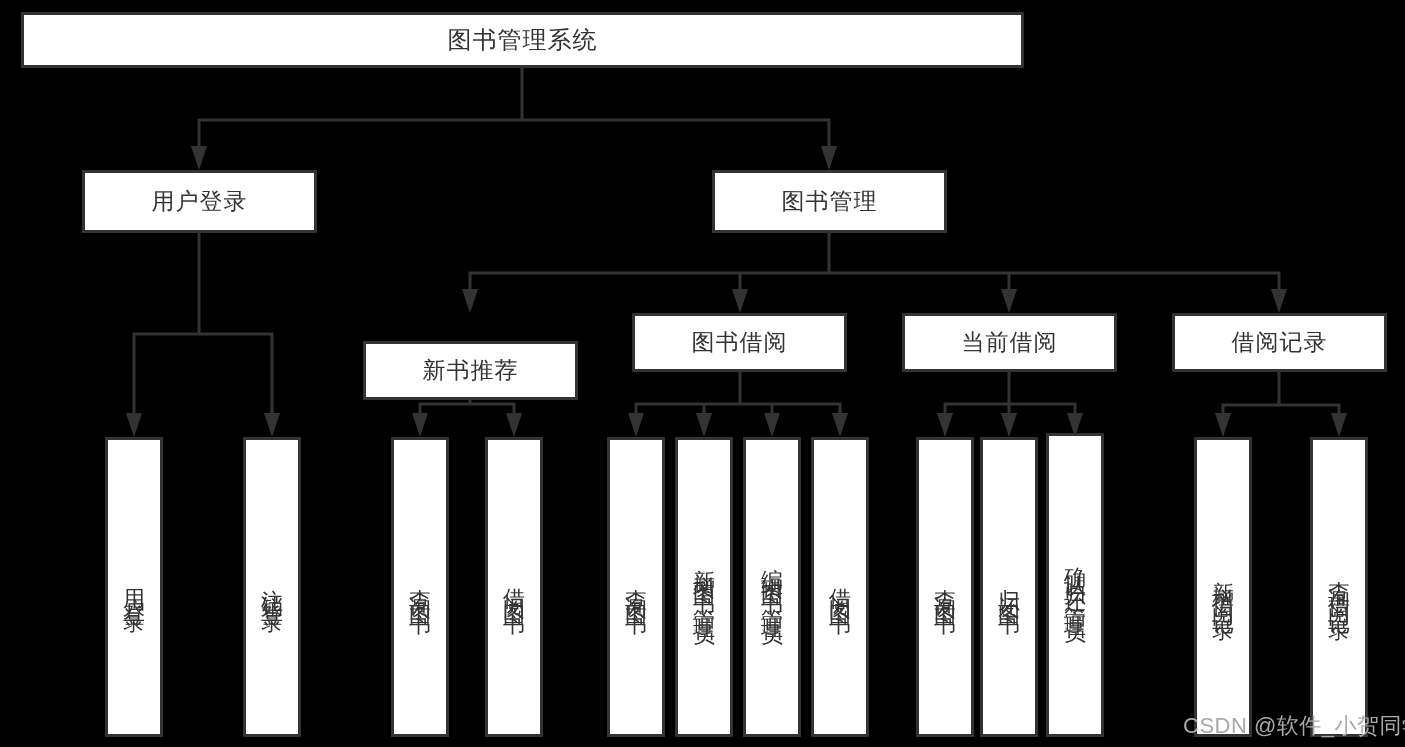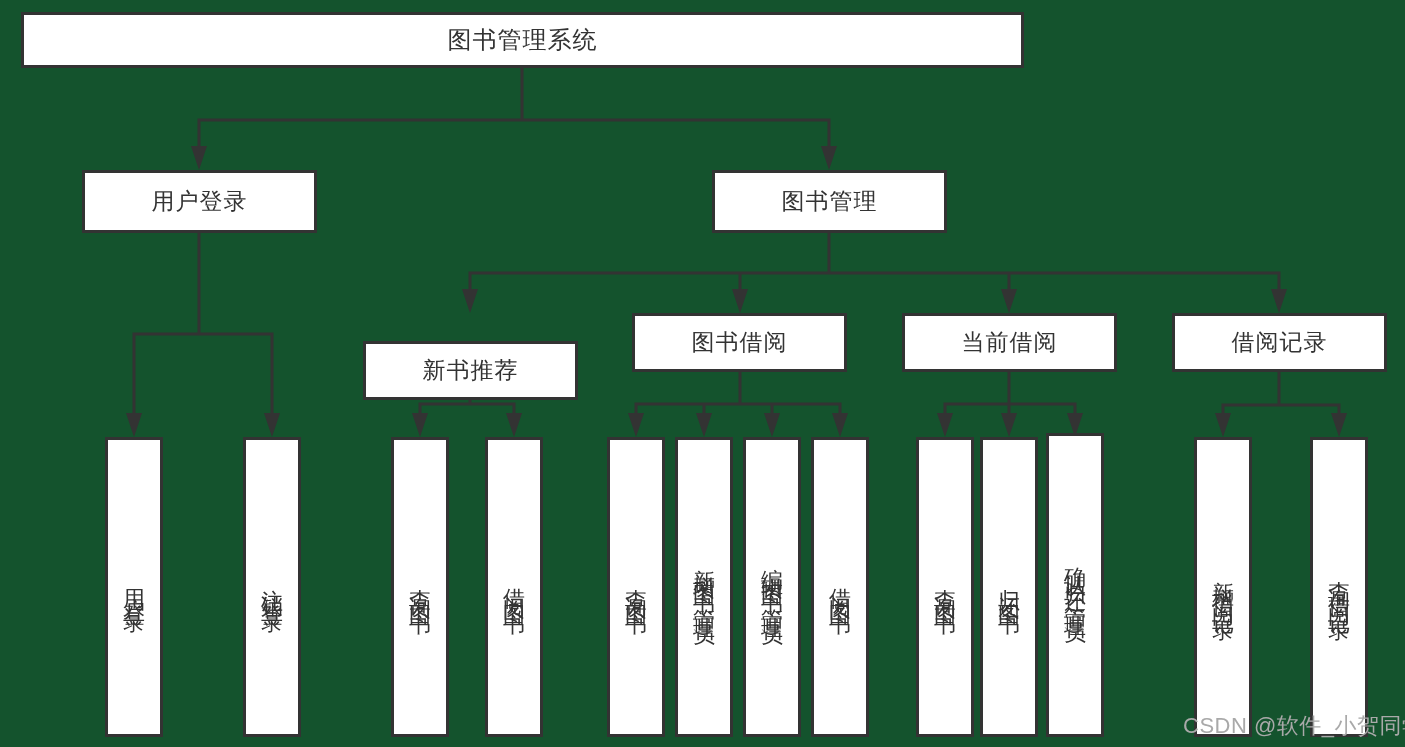--- a/index.html
+++ b/index.html
@@ -1,20 +1,20 @@
 <!DOCTYPE html>
 <html><head>
 <meta charset="utf-8">
 <style>
   html, body { margin: 0; padding: 0; background: #ffffff; }
   .stage {
     position: relative;
     width: 1405px;
     height: 747px;
-    background: #14532d;
+    background: #000000;
     font-family: "Liberation Sans", sans-serif;
     overflow: hidden;
   }
   .connectors {
     position: absolute;
     left: 0; top: 0;
     width: 1405px; height: 747px;
   }
   .box {
     position: absolute;

